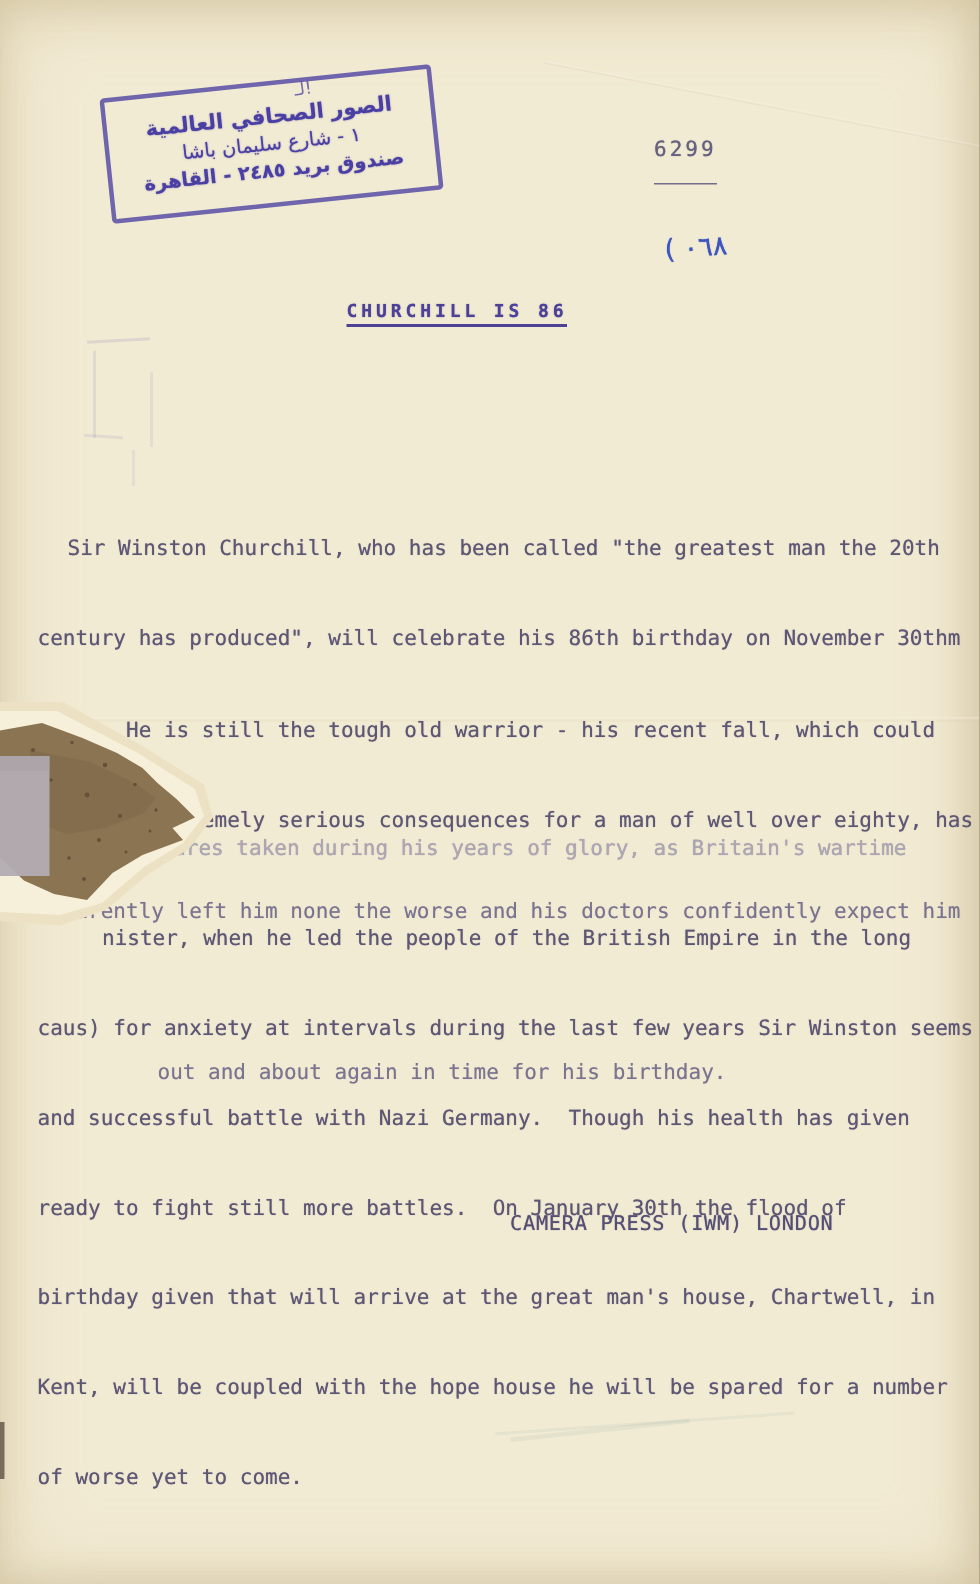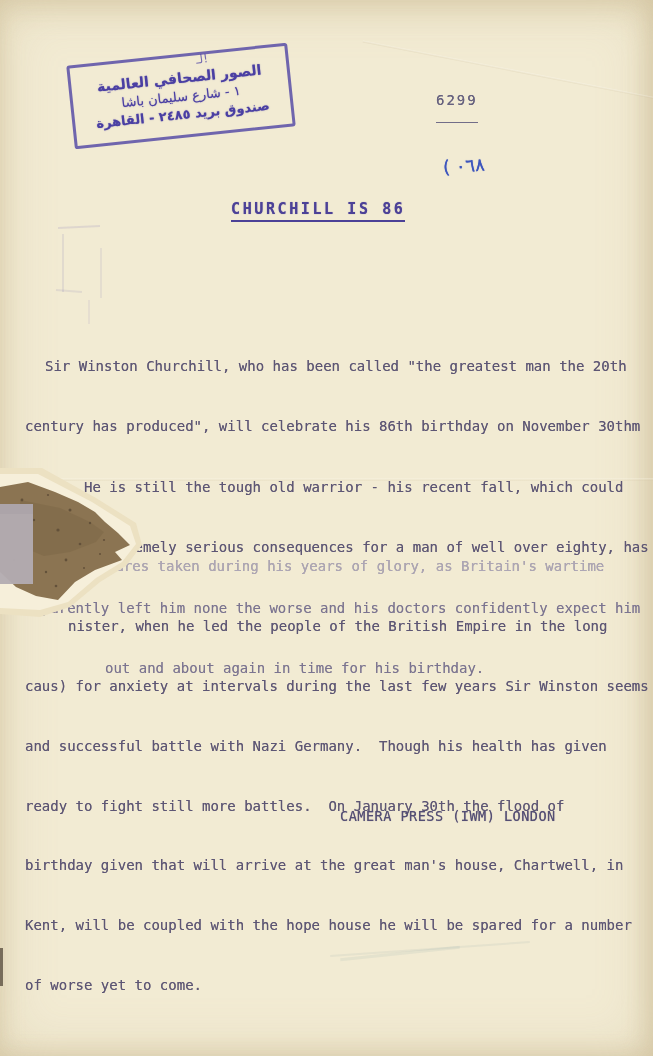--- a/index.html
+++ b/index.html
@@ -47,40 +47,40 @@
   }
   
   .handnote{
     position:absolute;left:443px;top:155px;font-family:"DejaVu Sans",sans-serif;
     color:#3d55bd;font-size:18px;letter-spacing:4px;transform:rotate(-4deg);
     direction:ltr;text-shadow:0 0 .7px #3d55bd;
   }
 
   
   .title{
-    position:absolute;left:231px;top:200px;font-size:15px;font-weight:bold;
+    position:absolute;left:231px;top:200px;font-size:12px;font-weight:bold;
     letter-spacing:2.6px;color:#4c4197;border-bottom:2px solid #4c4197;
     padding-bottom:2px;text-shadow:0 0 .8px rgba(76,65,151,.8);
   }
 
   
   .ghost{position:absolute;background:#6a5fae;pointer-events:none;}
   .g1{left:58px;top:226px;width:42px;height:2px;opacity:.14;transform:rotate(-3deg);}
   .g2{left:62px;top:234px;width:2px;height:58px;opacity:.12;}
   .g3{left:100px;top:248px;width:2px;height:50px;opacity:.10;}
   .g4{left:56px;top:290px;width:26px;height:2px;opacity:.12;transform:rotate(4deg);}
   .g5{left:88px;top:300px;width:2px;height:24px;opacity:.09;}
 
   
   .para{position:absolute;left:25px;color:#5d5674;font-size:14px;
     text-shadow:0 0 .6px rgba(93,86,116,.75);white-space:pre;}
   .para .ln{height:28.4px;line-height:28.4px;}
   .p2 .ln{height:27.9px;line-height:27.9px;}
   .indent1{padding-left:20px;}
-  .indent6{padding-left:80px;}
+  .indent6{padding-left:80px;margin-top:47px;}
   .indentA{padding-left:82px;}
   .indentB{padding-left:43px;}
   .semifaded{color:#7b7490;text-shadow:0 0 .5px rgba(123,116,144,.6);}
   .faded{color:#9d96ae;opacity:.8;filter:blur(.3px);}
 
   .credit{position:absolute;left:340px;top:808px;font-size:13.5px;letter-spacing:.5px;
     color:#544e74;text-shadow:0 0 .7px rgba(84,78,116,.8);}
 
   .tear{position:absolute;left:0;top:460px;z-index:6;pointer-events:none;}
 

